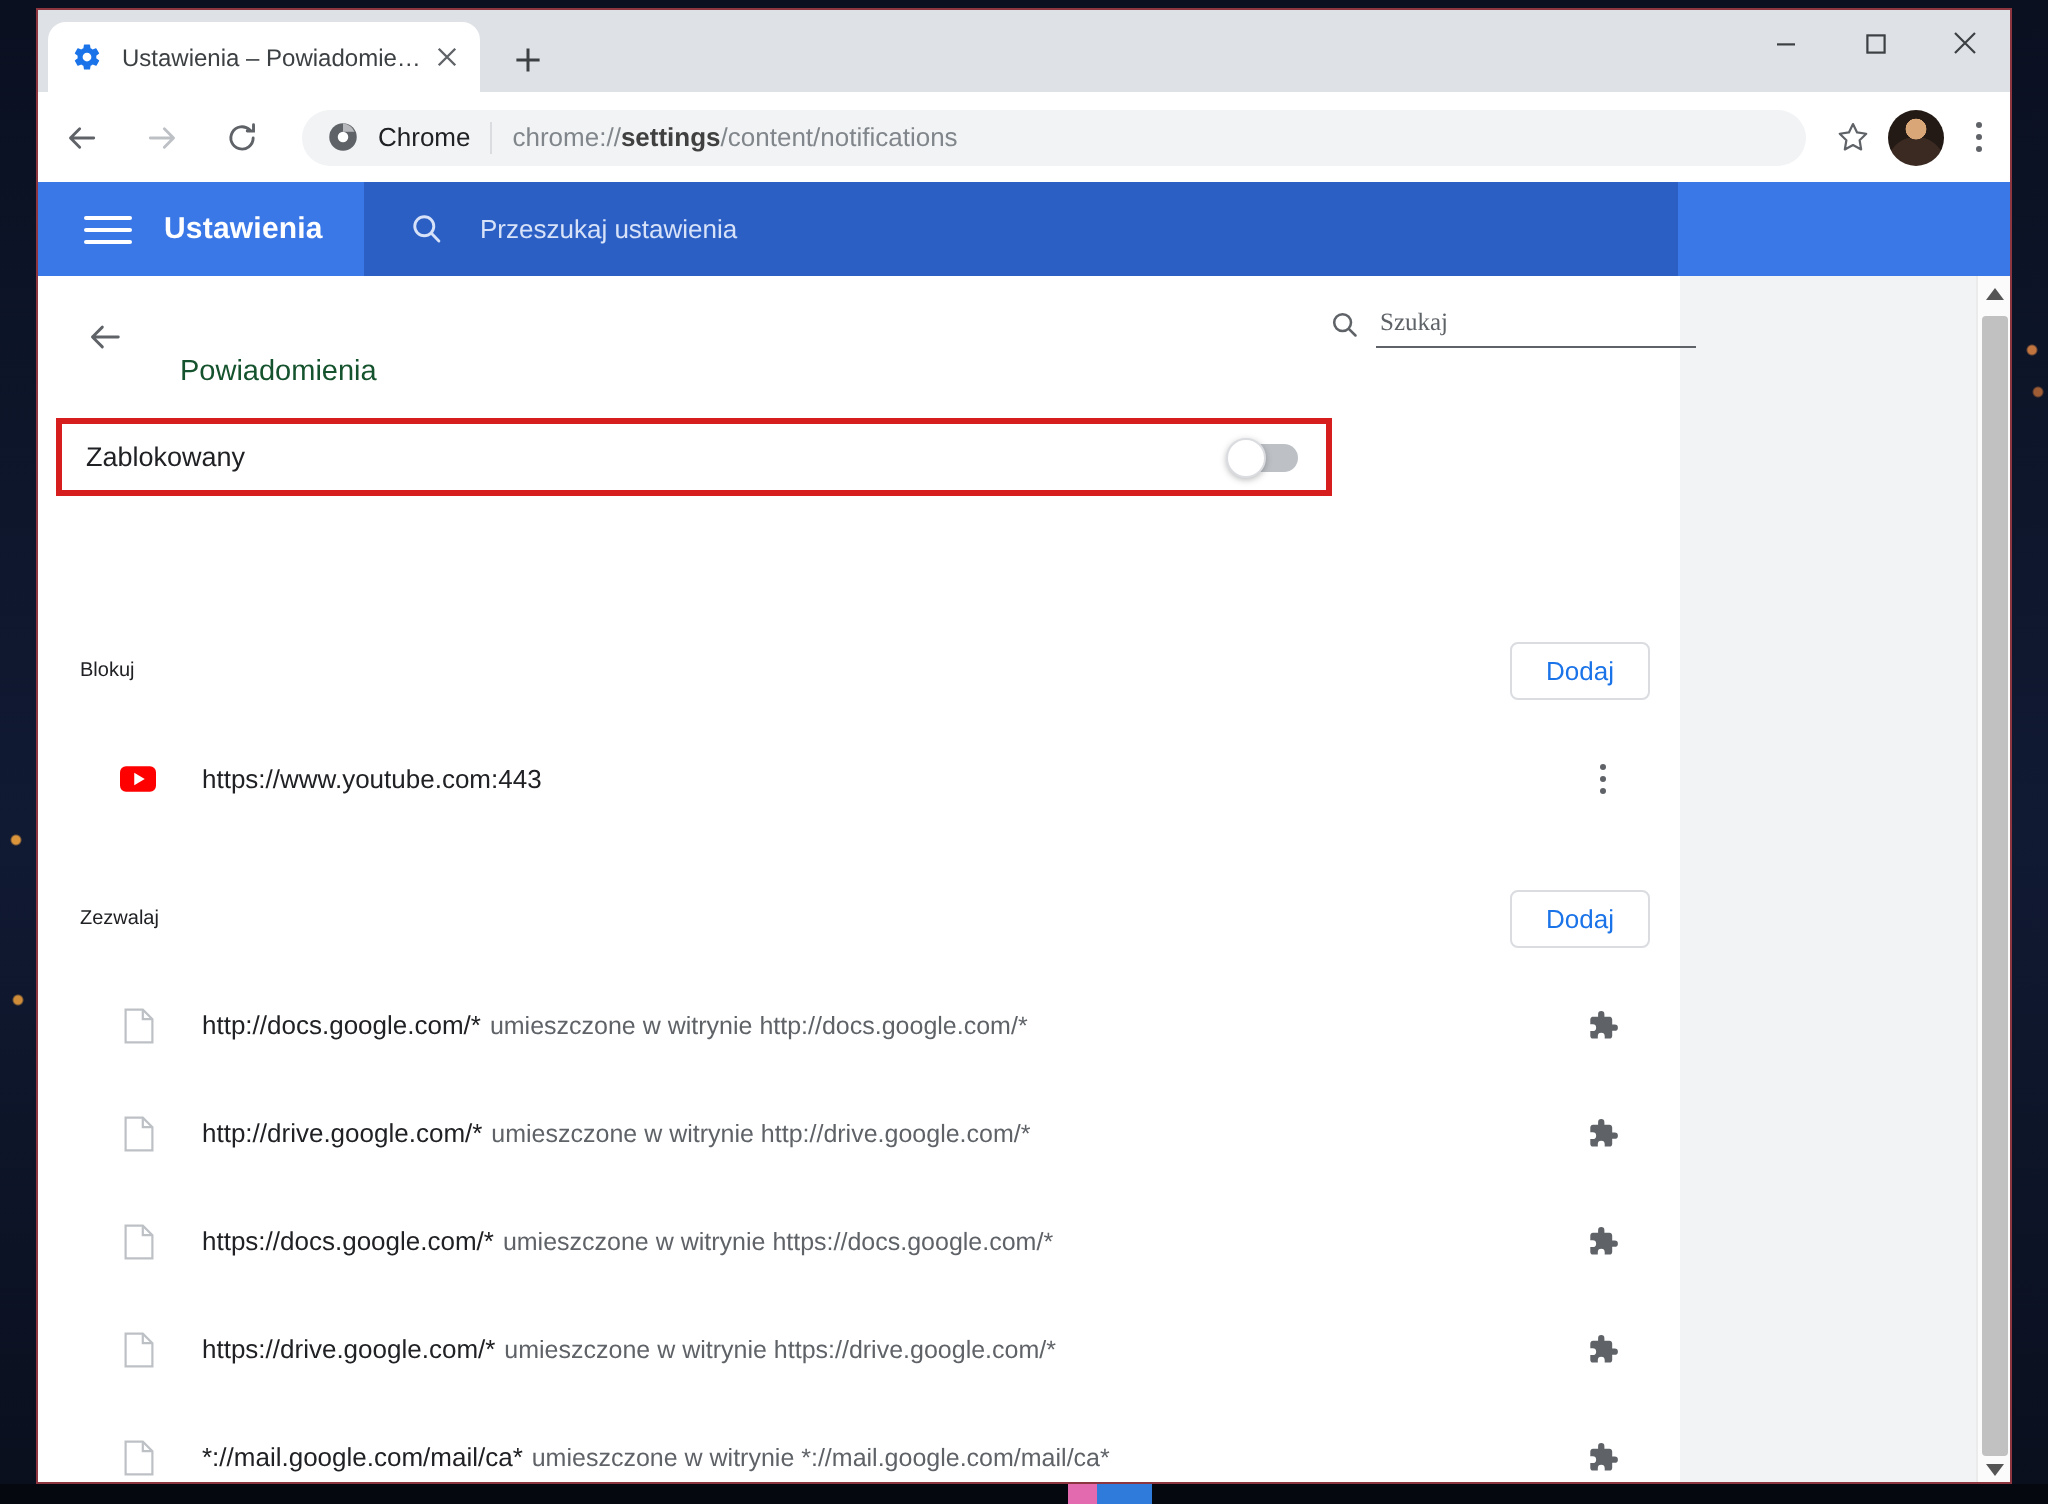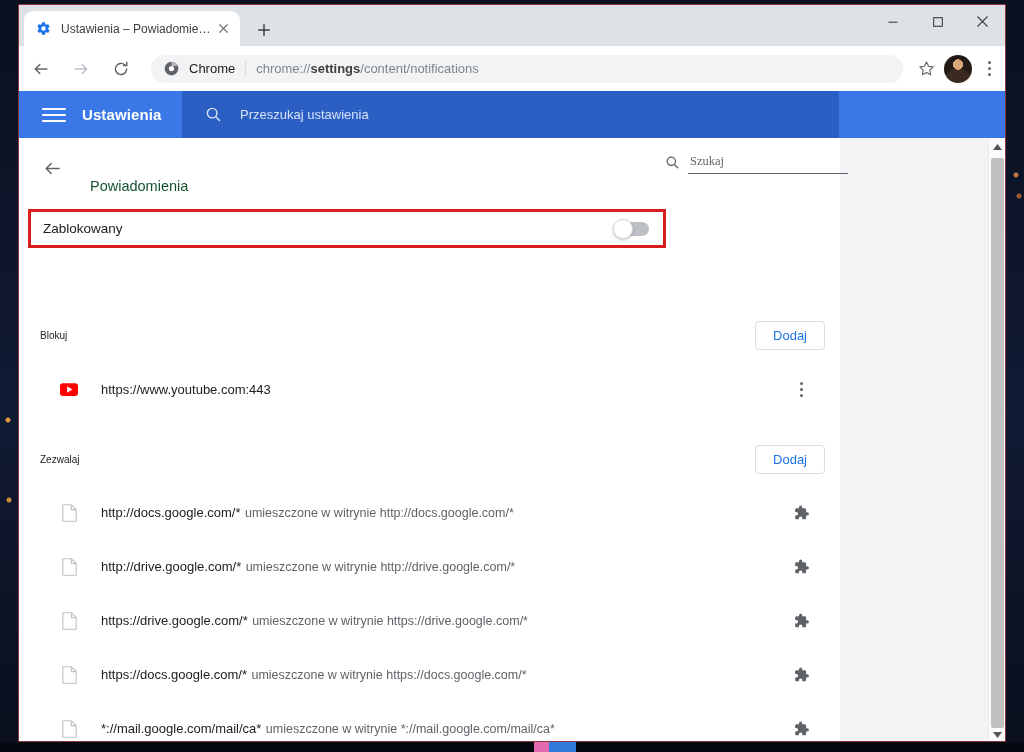--- a/index.html
+++ b/index.html
@@ -652,40 +652,40 @@
         </div>
 
         <div class="site-row">
           <span class="site-icon">
             <svg width="15" height="18" viewBox="0 0 15 18" stroke="#bdc1c6" stroke-width="1.1" fill="none">
               <path d="M.8.8h8.6L14.2 5.6v11.6H.8z"></path>
               <path d="M9.4.9v4.7h4.7"></path>
             </svg>
           </span>
           <span class="site-text">
-            <span class="site-primary">https://drive.google.com/*</span>
-            <span class="site-secondary">umieszczone w witrynie https://drive.google.com/*</span>
+            <span class="site-primary">https://docs.google.com/*</span>
+            <span class="site-secondary">umieszczone w witrynie https://docs.google.com/*</span>
           </span>
           <span class="row-action">
             <svg width="18" height="18" viewBox="0 0 24 24" fill="#5f6368">
               <path d="M20.5 11h-1.7V7.6c0-1-.8-1.8-1.8-1.8h-3.4V4.1a2.1 2.1 0 10-4.2 0v1.7H6c-1 0-1.8.8-1.8 1.8v3.2h1.6a2.3 2.3 0 010 4.6H4.2v3.2c0 1 .8 1.8 1.8 1.8h3.2v-1.6a2.3 2.3 0 014.6 0v1.6H17c1 0 1.8-.8 1.8-1.8v-3.4h1.7a2.1 2.1 0 100-4.2z"></path>
             </svg>
           </span>
         </div>
 
         <div class="site-row">
           <span class="site-icon">
             <svg width="15" height="18" viewBox="0 0 15 18" stroke="#bdc1c6" stroke-width="1.1" fill="none">
               <path d="M.8.8h8.6L14.2 5.6v11.6H.8z"></path>
               <path d="M9.4.9v4.7h4.7"></path>
             </svg>
           </span>
           <span class="site-text">
-            <span class="site-primary">https://docs.google.com/*</span>
-            <span class="site-secondary">umieszczone w witrynie https://docs.google.com/*</span>
+            <span class="site-primary">https://drive.google.com/*</span>
+            <span class="site-secondary">umieszczone w witrynie https://drive.google.com/*</span>
           </span>
           <span class="row-action">
             <svg width="18" height="18" viewBox="0 0 24 24" fill="#5f6368">
               <path d="M20.5 11h-1.7V7.6c0-1-.8-1.8-1.8-1.8h-3.4V4.1a2.1 2.1 0 10-4.2 0v1.7H6c-1 0-1.8.8-1.8 1.8v3.2h1.6a2.3 2.3 0 010 4.6H4.2v3.2c0 1 .8 1.8 1.8 1.8h3.2v-1.6a2.3 2.3 0 014.6 0v1.6H17c1 0 1.8-.8 1.8-1.8v-3.4h1.7a2.1 2.1 0 100-4.2z"></path>
             </svg>
           </span>
         </div>
 
         <div class="site-row">
           <span class="site-icon">

